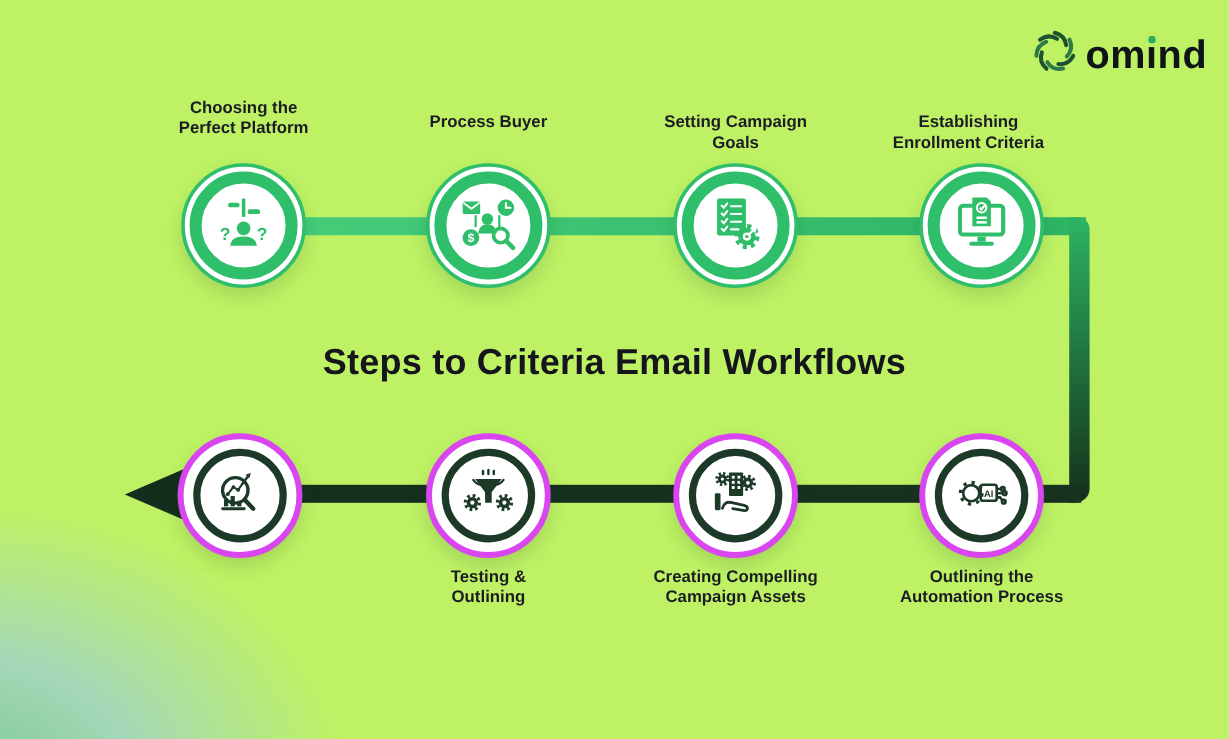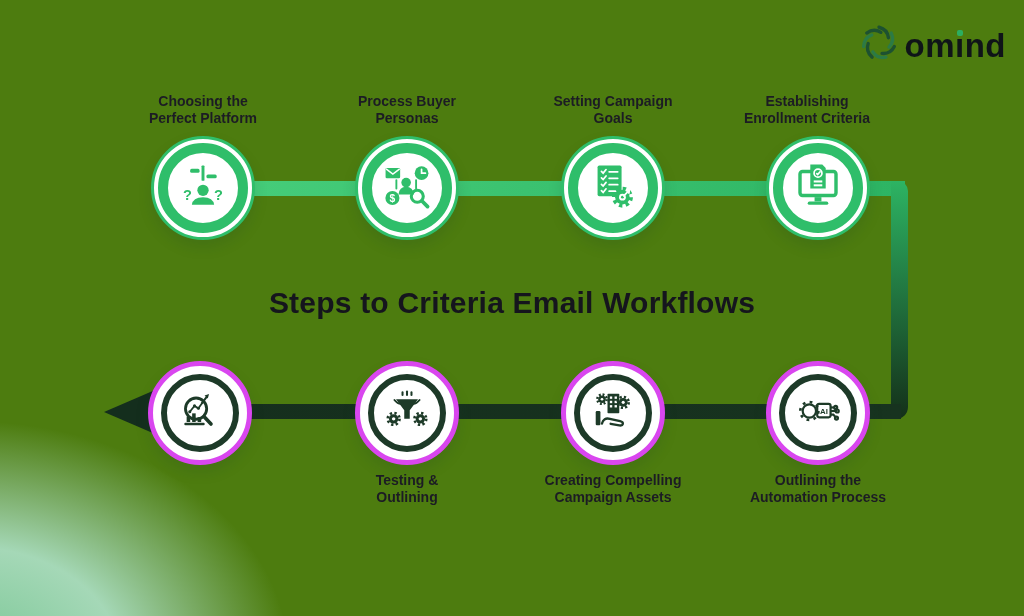--- a/index.html
+++ b/index.html
@@ -1,16 +1,16 @@
 <!DOCTYPE html>
 <html><head>
 <meta charset="utf-8">
 <style>
   html,body{margin:0;padding:0;background:#e8e8e8;}
-  .stage{position:relative;width:1024px;height:616px;background:#4d7c0f;overflow:hidden;
+  .stage{position:relative;width:1024px;height:616px;background:#bef264;overflow:hidden;
          font-family:"Liberation Sans",sans-serif;}
   .corner-wash{position:absolute;inset:0;pointer-events:none;
     background:radial-gradient(470px 350px at -3% 107%, #78c694 0%, #a5d8b7 32%, rgba(255,255,255,0) 68%);}
 
   
   .logo{position:absolute;top:22px;right:18px;display:flex;align-items:center;gap:5px;}
   .logo-text{display:flex;font-size:33px;font-weight:bold;color:#0f1418;letter-spacing:.5px;line-height:1;}
   .logo-i{position:relative;}
   .logo-i::after{content:"";position:absolute;left:50%;transform:translateX(-50%);top:1px;
     width:6px;height:6px;border-radius:2px;background:#2cae61;}
@@ -39,21 +39,21 @@
   .node.top .inner{width:90px;height:90px;border:10px solid #2fbe6a;color:#2fbe6a;}
   .node.bot{border:5px solid #d946ef;}
   .node.bot .inner{width:78px;height:78px;border:6px solid #1d3a28;color:#1d3a28;}
   #n1{left:151px;top:136px}#n2{left:355px;top:136px}#n3{left:561px;top:136px}#n4{left:766px;top:136px}
   #n5{left:766px;top:361px}#n6{left:561px;top:361px}#n7{left:355px;top:361px}#n8{left:148px;top:361px}
 
   
   .lbl{position:absolute;width:210px;text-align:center;font-weight:bold;font-size:14px;
     line-height:17px;color:#1c1c24;}
   .lbl span{display:block;}
-  #l1{left:98px;top:93px}#l2{left:302px;top:93px}#l3{left:508px;top:93px}#l4{left:702px;top:93px}
+  #l1{left:98px;top:81px}#l2{left:302px;top:93px}#l3{left:508px;top:93px}#l4{left:702px;top:93px}
   #l5{left:713px;top:472px}#l6{left:508px;top:472px}#l7{left:302px;top:472px}#l8{left:95px;top:472px}
 
   svg text{font-family:"Liberation Sans",sans-serif;}
 </style>
 </head>
 <body>
 
 <div class="stage">
   <div class="corner-wash"></div>
 
@@ -88,21 +88,20 @@
   </div>
 
   <div class="title">Steps to Criteria Email Workflows</div>
 
   <div class="lbl" id="l1">
     <span>Choosing the</span>
     <span>Perfect Platform</span>
   </div>
   <div class="lbl" id="l2">
     <span>Process Buyer</span>
-    <span>Personas</span>
   </div>
   <div class="lbl" id="l3">
     <span>Setting Campaign</span>
     <span>Goals</span>
   </div>
   <div class="lbl" id="l4">
     <span>Establishing</span>
     <span>Enrollment Criteria</span>
   </div>
 

